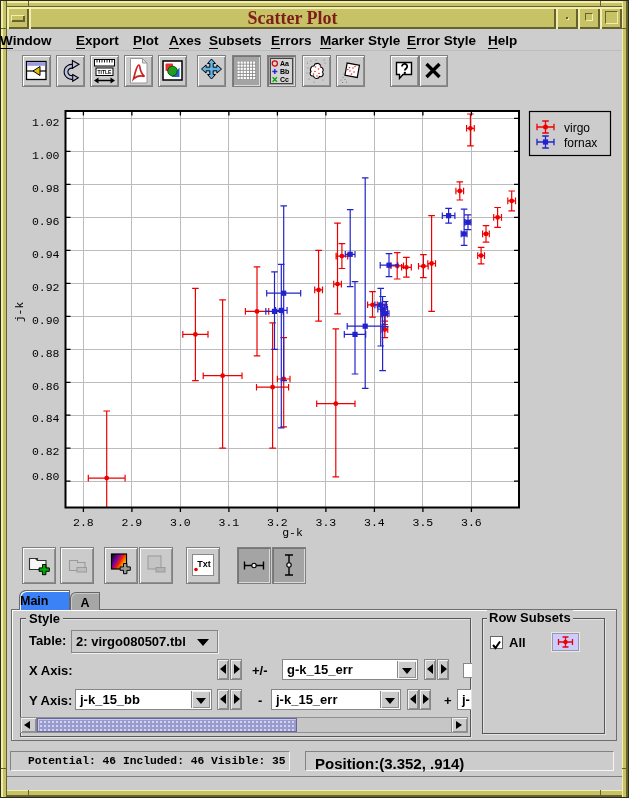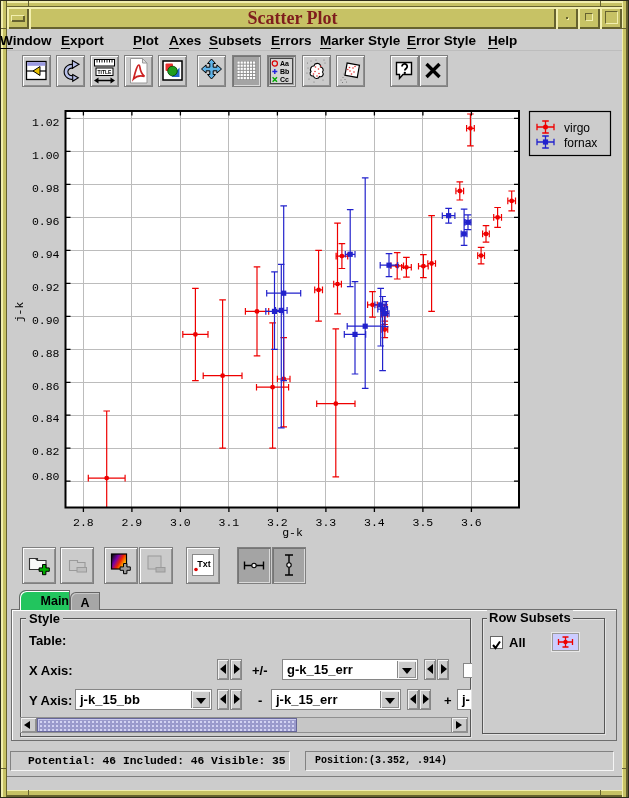--- a/index.html
+++ b/index.html
@@ -47,21 +47,21 @@
 </div>
 <div class="abs" style="left:578px;top:7px;width:22px;height:22px;background:#c7c265;box-shadow:inset 2px 2px 0 #f2efae,inset -2px -2px 0 #66622f">
  <div class="abs" style="left:7px;top:6px;width:8px;height:8px;border:1px solid;border-color:#66622f #f2efae #f2efae #66622f;box-sizing:border-box"></div>
 </div>
 <div class="abs" style="left:600px;top:7px;width:22px;height:22px;background:#c7c265;box-shadow:inset 2px 2px 0 #f2efae,inset -2px -2px 0 #66622f">
  <div class="abs" style="left:5px;top:4px;width:13px;height:13px;border:1px solid;border-color:#66622f #f2efae #f2efae #66622f;box-sizing:border-box"></div>
 </div>
 
 <div class="abs" style="left:7px;top:29px;width:615px;height:22px;background:#cdcdcd;border-bottom:1px solid #bdbdbd;box-sizing:border-box"></div>
 <span class="mi" style="left:0"><u>W</u>indow</span>
-<span class="mi" style="left:61px"><u>E</u>xport</span>
+<span class="mi" style="left:76px"><u>E</u>xport</span>
 <span class="mi" style="left:133px"><u>P</u>lot</span>
 <span class="mi" style="left:169px"><u>A</u>xes</span>
 <span class="mi" style="left:209px"><u>S</u>ubsets</span>
 <span class="mi" style="left:271px"><u>E</u>rrors</span>
 <span class="mi" style="left:320px"><u>M</u>arker Style</span>
 <span class="mi" style="left:407px"><u>E</u>rror Style</span>
 <span class="mi" style="left:488px"><u>H</u>elp</span>
 
 <div class="tb" style="left:22px">
       <svg width="27" height="30" viewBox="0 0 27 30" style="display:block">
@@ -351,26 +351,30 @@
 </svg>
     </div>
 <div class="lb lbp" style="left:272px">
       <svg width="32" height="35" viewBox="0 0 32 35" style="display:block">
 <path d="M16 7 V27 M12 7 H20 M12 27 H20" stroke="#000" stroke-width="1.4"></path>
 <circle cx="16" cy="17" r="2.2" fill="#eee" stroke="#000" stroke-width="1.1"></circle>
 </svg>
     </div>
 
 <div class="abs" style="left:11px;top:609px;width:606px;height:132px;background:#cccccc;border:1px solid #6e6e6e;box-shadow:inset 1px 1px 0 #ffffff;box-sizing:border-box"></div>
-<div class="abs" style="left:19px;top:590px;width:51px;height:20px;background:#22c55e;border:1px solid #666;border-bottom:none;border-top-left-radius:7px 7px;box-shadow:inset 1px 1px 0 #ffffff;box-sizing:border-box;text-align:right"><span style="font-weight:bold;font-size:12.5px;line-height:19px">Main</span></div>
+<div class="abs" style="left:19px;top:590px;width:51px;height:20px;background:#3b82f6;border:1px solid #666;border-bottom:none;border-top-left-radius:7px 7px;box-shadow:inset 1px 1px 0 #ffffff;box-sizing:border-box;text-align:left"><span style="font-weight:bold;font-size:12.5px;line-height:19px">Main</span></div>
 <div class="abs" style="left:70px;top:592px;width:30px;height:18px;background:#a6a6a6;border:1px solid #666;border-bottom:none;border-top-left-radius:6px 6px;box-shadow:inset 1px 1px 0 #c9c9c9;box-sizing:border-box;text-align:center"><span style="font-weight:bold;font-size:12.5px;line-height:17px">A</span></div>
 
 <div class="abs" style="left:20px;top:618px;width:451px;height:119px;border:1px solid #565656;box-shadow:1px 1px 0 #e3e3e3,inset 1px 1px 0 #e3e3e3;box-sizing:border-box"></div>
 <span class="lab" style="left:26px;top:611px;background:#cccccc;padding:0 3px">Style</span>
 <span class="lab" style="left:29px;top:633px">Table:</span>
+<div class="cmb" style="left:71px;top:630px;width:147px;height:23px;background:#cbcbcb;box-shadow:1px 1px 0 #efefef">
+      <span class="t" style="top:3px">2: virgo080507.tbl</span>
+      <i style="position:absolute;right:8px;top:8px;width:0;height:0;border-left:6px solid transparent;border-right:6px solid transparent;border-top:7px solid #000"></i>
+    </div>
 
 <span class="lab" style="left:29px;top:663px">X Axis:</span>
 <div class="ab al" style="left:217px;top:659px;height:21px">
       <i></i>
     </div>
 <div class="ab ar" style="left:230px;top:659px;height:21px">
       <i></i>
     </div>
 <span class="lab" style="left:252px;top:663px">+/-</span>
 <div class="cmb" style="left:282px;top:659px;width:136px;height:21px">
@@ -440,16 +444,16 @@
  <svg width="25" height="16" style="display:block">
         <path d="M5.5 8H19.5M5.5 5V11M19.5 5V11M12.5 3V13M9.5 3H15.5M9.5 13H15.5" stroke="#ee0000" stroke-width="1.3" fill="none"></path>
         <circle cx="12.5" cy="8" r="2.2" fill="#ee0000"></circle>
       </svg>
 </div>
 
 <div class="abs" style="left:10px;top:751px;width:280px;height:20px;border:1px solid;border-color:#828282 #f5f5f5 #f5f5f5 #828282;box-sizing:border-box">
  <span style="position:absolute;left:17px;top:3px;font-family:'Liberation Mono',monospace;font-weight:bold;font-size:11.3px;white-space:pre">Potential: 46 Included: 46 Visible: 35</span>
 </div>
 <div class="abs" style="left:305px;top:751px;width:309px;height:20px;border:1px solid;border-color:#828282 #f5f5f5 #f5f5f5 #828282;box-sizing:border-box">
- <span style="position:absolute;left:9px;top:3px;font-family:Liberation Mono, monospace;font-weight:bold;font-size:10px;white-space:pre">Position:(3.352, .914)</span>
+ <span style="position:absolute;left:9px;top:3px;font-family:Liberation Sans, sans-serif;font-weight:bold;font-size:15px;white-space:pre">Position:(3.352, .914)</span>
 </div>
 <div class="abs" style="left:7px;top:776px;width:615px;height:1px;background:#7d7d7d"></div>
 
 </div>
 </body></html>

